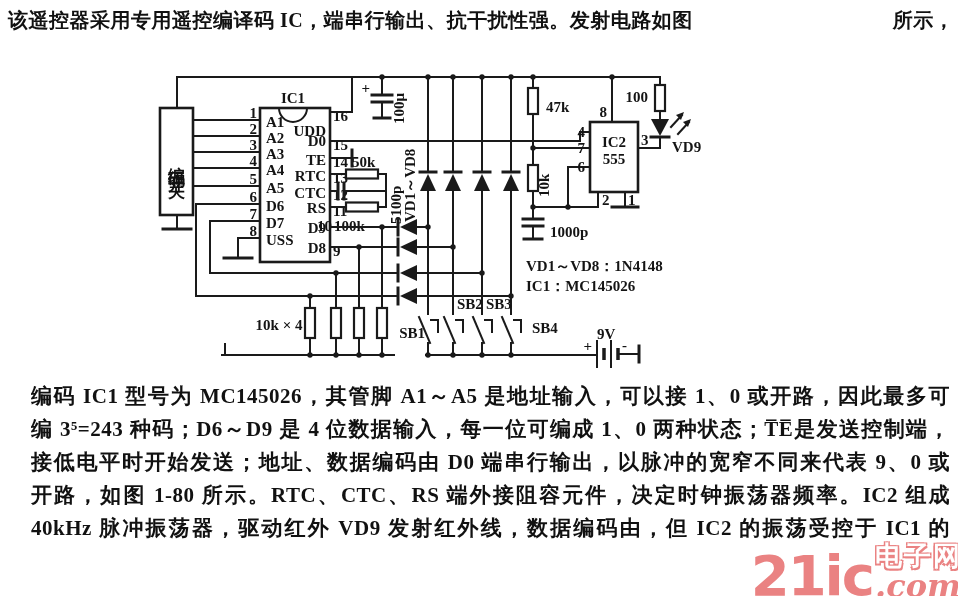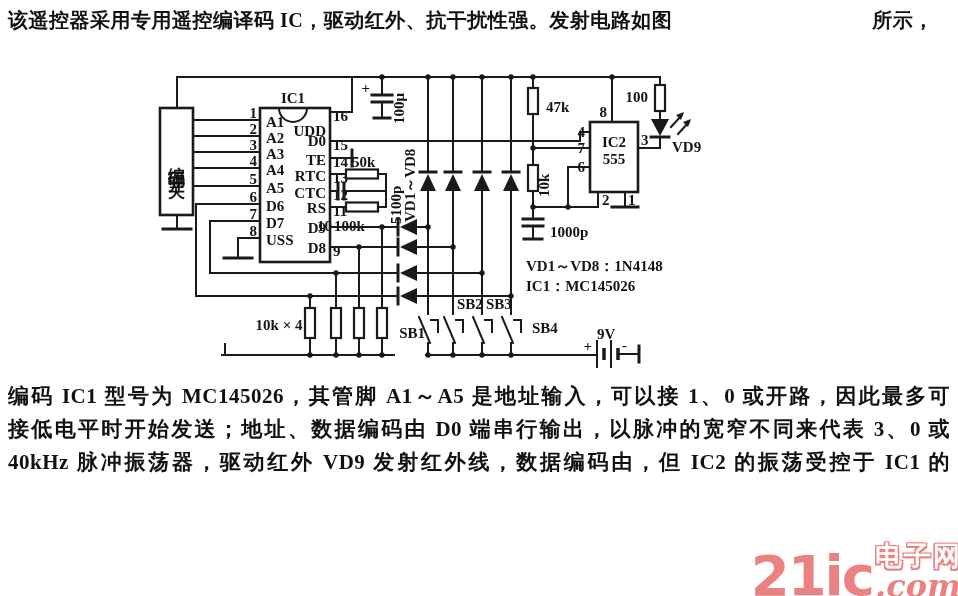--- a/index.html
+++ b/index.html
@@ -2,21 +2,21 @@
 <html><head>
 <meta charset="utf-8">
 <style>
   html,body{margin:0;padding:0;}
   body{width:958px;height:596px;position:relative;background:#fff;overflow:hidden;
        font-family:"Liberation Serif",serif;color:#111;}
   .intro{position:absolute;left:8px;top:7px;width:944px;font-size:20px;font-weight:700;
          letter-spacing:.5px;white-space:nowrap;}
   .gap{display:inline-block;width:200px;}
   .para{position:absolute;left:8px;top:380px;width:942px;font-size:21px;font-weight:700;}
-  .pline{height:33px;line-height:33px;white-space:nowrap;letter-spacing:.5px;}
+  .pline{height:33px;line-height:33px;white-space:nowrap;letter-spacing:.5px;margin-left:23px;}
   .fill{text-align:justify;text-align-last:justify;white-space:normal;height:33px;overflow:hidden;}
   svg{position:absolute;left:0;top:0;pointer-events:none;}
   svg text{font-family:"Liberation Serif",serif;fill:#141414;font-weight:700;font-size:15px;}
   .w{stroke:#1a1a1a;stroke-width:2;fill:none;stroke-linecap:square;}
   .wb{stroke:#1a1a1a;stroke-width:3;fill:none;stroke-linecap:square;}
   .box{stroke:#1a1a1a;stroke-width:2.6;fill:none;}
   .cmp{stroke:#1a1a1a;stroke-width:2.2;fill:#fff;}
   .fil{fill:#1a1a1a;stroke:none;}
   .enc-label{position:absolute;left:160px;top:114px;width:33px;height:98px;display:flex;
              align-items:center;justify-content:center;writing-mode:vertical-lr;
@@ -28,21 +28,21 @@
   .wm-right{display:flex;flex-direction:column;align-items:flex-start;margin-left:2px;}
   .wm-cn{font-size:27px;font-weight:800;letter-spacing:2px;color:#fff;
          text-shadow:-1.5px -1.5px 0 #e87474,1.5px -1.5px 0 #e87474,-1.5px 1.5px 0 #e87474,1.5px 1.5px 0 #e87474;}
   .wm-com{font-family:"DejaVu Serif",serif;font-style:italic;font-weight:700;font-size:32px;
           line-height:.8;color:#e87474;}
 </style>
 </head>
 <body>
 
 <div class="intro">
-  <span>该遥控器采用专用遥控编译码 IC，驱动红外、抗干扰性强。发射电路如图</span><span class="gap"></span><span>所示，</span>
+  <span>该遥控器采用专用遥控编译码 IC，端串行输出、抗干扰性强。发射电路如图</span><span class="gap"></span><span>所示，</span>
 </div>
 
 <div class="enc-label">编码开关</div>
 
 <svg width="958" height="596" viewBox="0 0 958 596">
 
   <g>
     <path class="w" d="M177 77 H660"></path>
     <circle class="fil" cx="382" cy="77" r="2.7"></circle>
       <circle class="fil" cx="428" cy="77" r="2.7"></circle>
@@ -295,21 +295,23 @@
   </g>
 
   <g>
     <text x="526" y="271" font-size="16">VD1～VD8：1N4148</text>
     <text x="526" y="291" font-size="16">IC1：MC145026</text>
   </g>
 </svg>
 
 <div class="para">
   <div class="pline fill">编码 IC1 型号为 MC145026，其管脚 A1～A5 是地址输入，可以接 1、0 或开路，因此最多可</div>
-  <div class="pline fill">接低电平时开始发送；地址、数据编码由 D0 端串行输出，以脉冲的宽窄不同来代表 3、0 或</div>
+  <div class="pline fill">编 3⁵=243 种码；D6～D9 是 4 位数据输入，每一位可编成 1、0 两种状态；T̅E̅是发送控制端，</div>
+  <div class="pline fill">接低电平时开始发送；地址、数据编码由 D0 端串行输出，以脉冲的宽窄不同来代表 9、0 或</div>
+  <div class="pline fill">开路，如图 1-80 所示。RTC、CTC、RS 端外接阻容元件，决定时钟振荡器频率。IC2 组成</div>
   <div class="pline fill">40kHz 脉冲振荡器，驱动红外 VD9 发射红外线，数据编码由，但 IC2 的振荡受控于 IC1 的</div>
 </div>
 
 <div class="wm">
   <span class="wm-big">21ic</span>
   <span class="wm-right">
     <span class="wm-cn">电子网</span>
     <span class="wm-com">.com</span>
   </span>
 </div>

